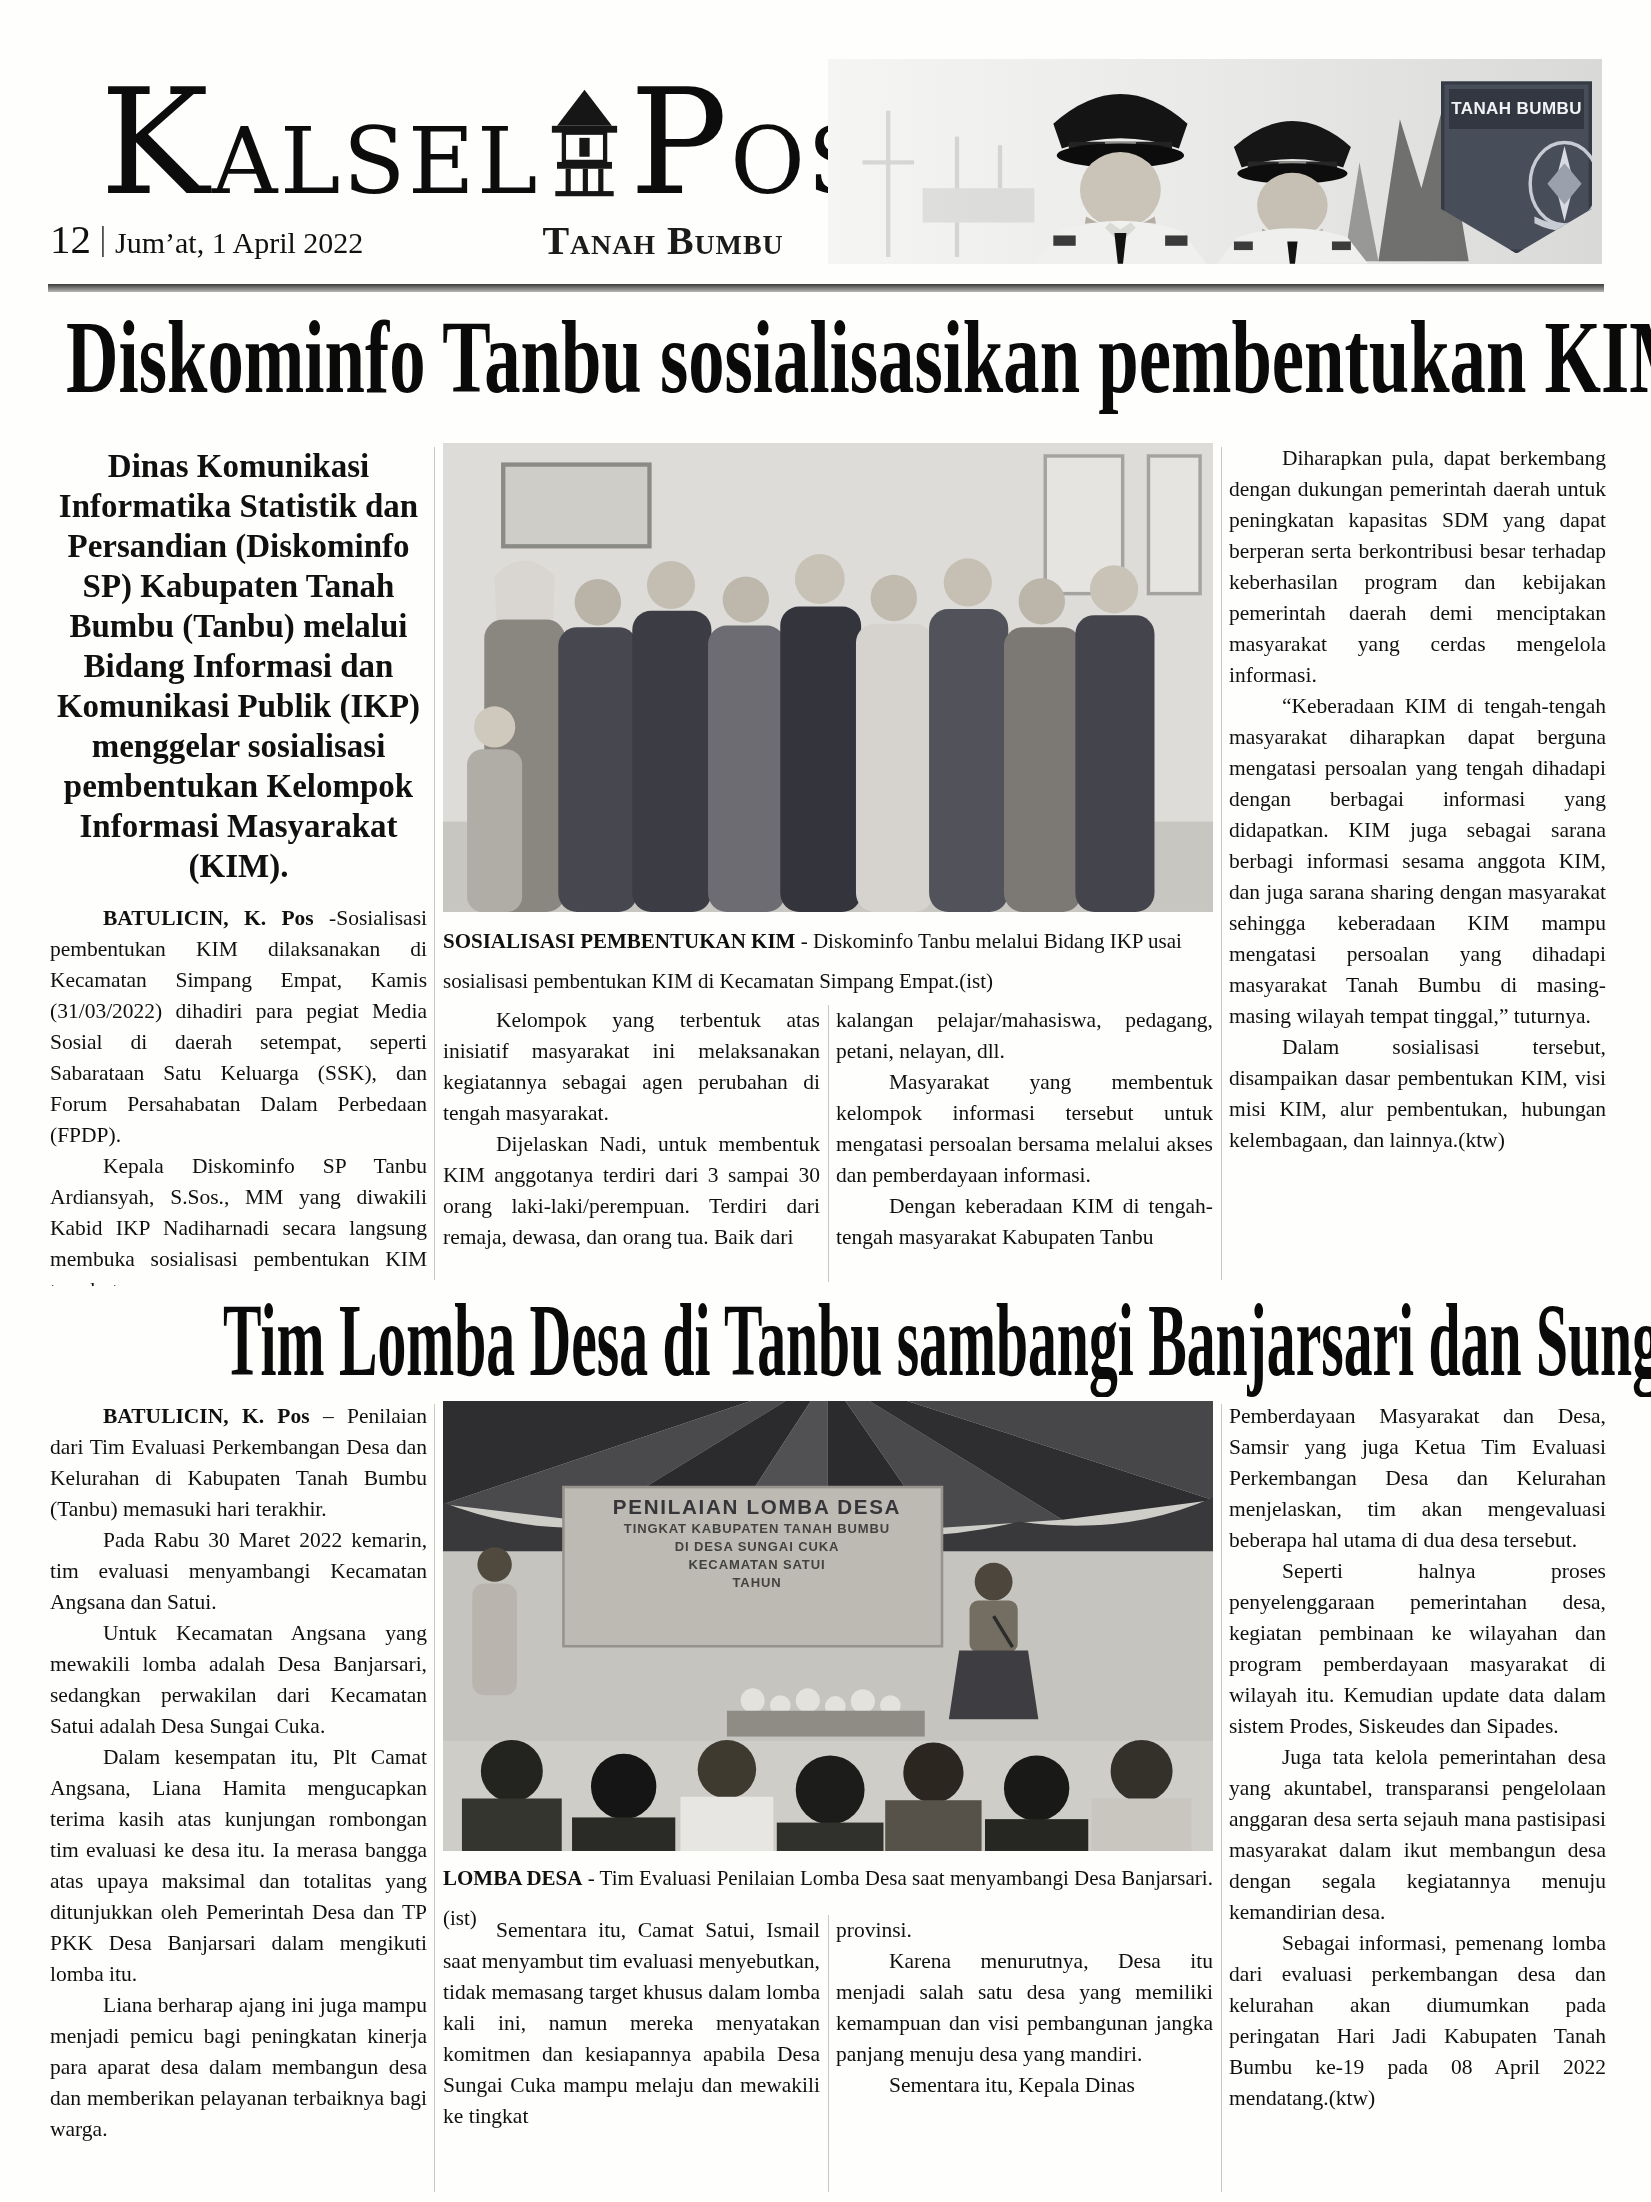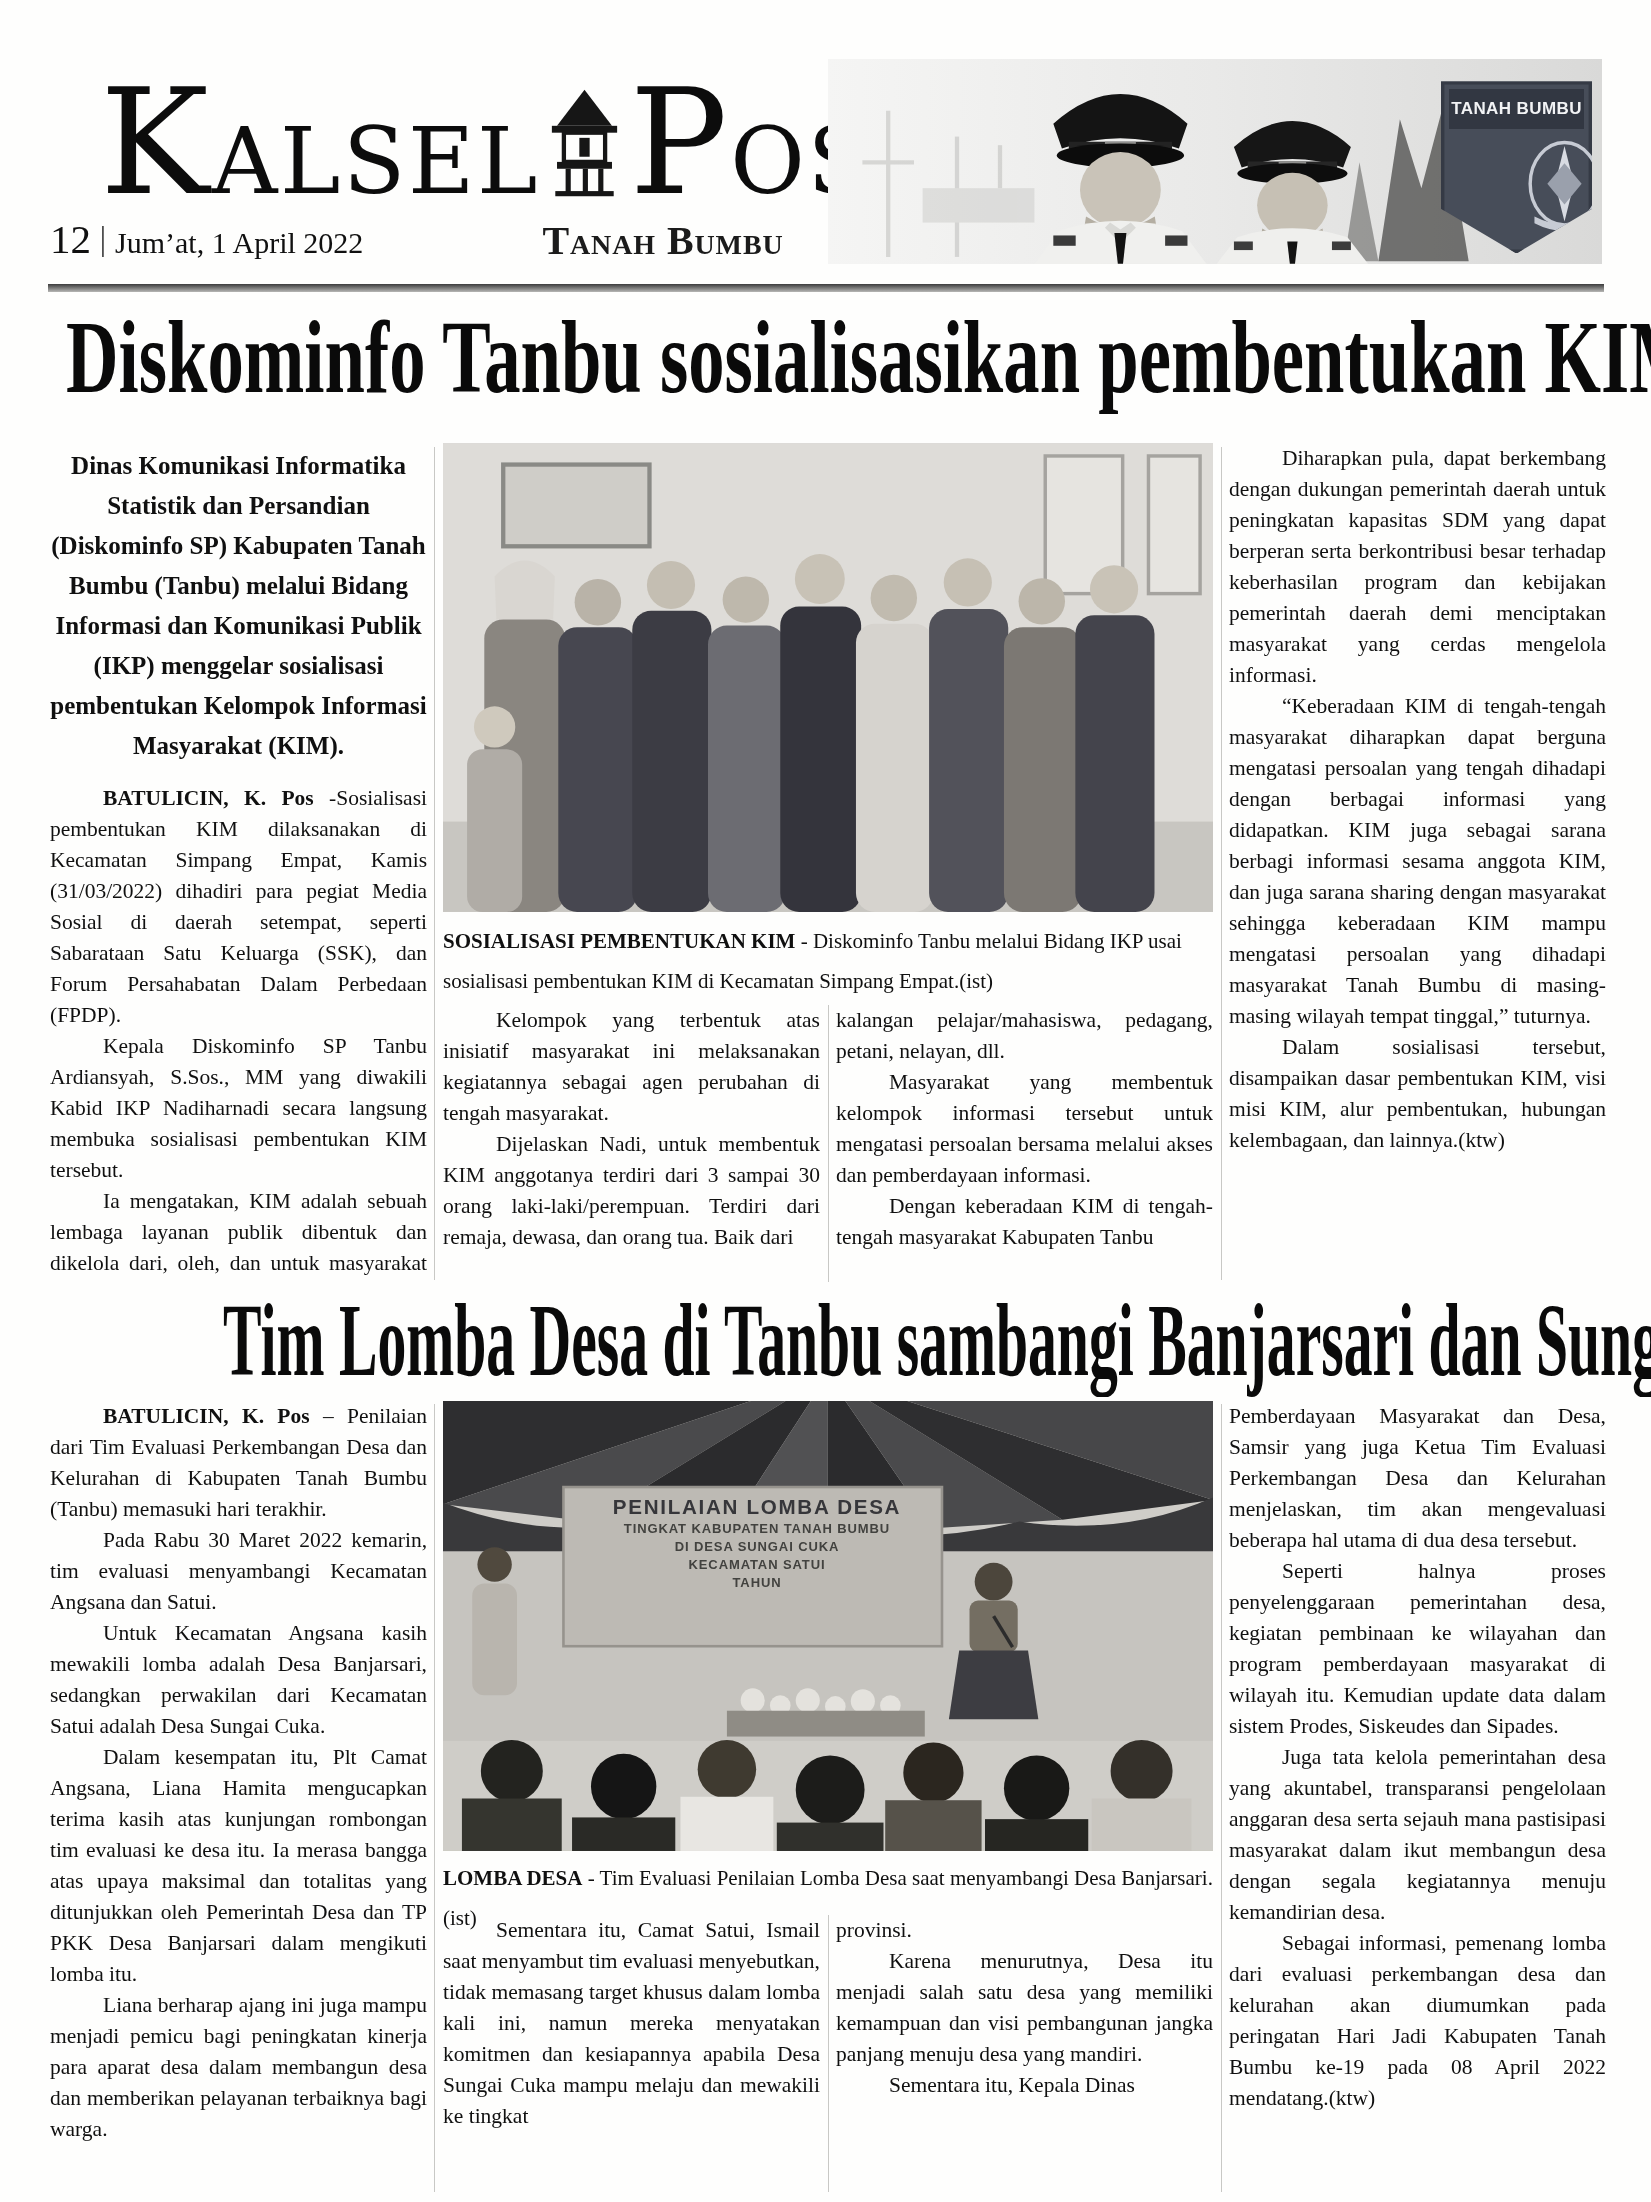--- a/index.html
+++ b/index.html
@@ -42,21 +42,21 @@
   .col{position:absolute;width:377px;overflow:hidden;}
   #a1c1{left:50px;top:443px;height:843px;}
   #a1c2{left:443px;top:1005px;height:282px;}
   #a1c3{left:836px;top:1005px;height:282px;}
   #a1c4{left:1229px;top:443px;height:843px;}
   #a2c1{left:50px;top:1401px;height:796px;font-family:Liberation Serif, serif;}
   #a2c2{left:443px;top:1915px;height:284px;}
   #a2c3{left:836px;top:1915px;height:284px;}
   #a2c4{left:1229px;top:1401px;height:796px;}
 
-  .lead-par{font-weight:bold;font-size:25px;line-height:40px;text-align:center;margin:3.4px 0 17px;}
+  .lead-par{font-weight:bold;font-size:33px;line-height:40px;text-align:center;margin:3.4px 0 17px;}
   .para{font-size:21.5px;line-height:31px;text-align:justify;text-indent:53px;margin:0;}
   .para.noindent{text-indent:0;}
   .dateline{font-weight:bold;}
 
   .vsep{position:absolute;width:0.9px;background:#c8c8c5;}
   .vs1a{left:434px;top:447px;height:833px;}
   .vs2a{left:828px;top:1005px;height:277px;}
   .vs3a{left:1221px;top:447px;height:833px;}
   .vs1b{left:434px;top:1404px;height:788px;}
   .vs2b{left:828px;top:1915px;height:277px;}
@@ -226,21 +226,21 @@
 
   <div class="vsep vs1a"></div>
   <div class="vsep vs2a"></div>
   <div class="vsep vs3a"></div>
 
   <div class="headline h2a">Tim Lomba Desa di Tanbu sambangi Banjarsari dan Sungai Cuka</div>
 
   <div class="col" id="a2c1">
       <p class="para"><b class="dateline">BATULICIN, K. Pos</b> – Penilaian dari Tim Evaluasi Perkembangan Desa dan Kelurahan di Kabupaten Tanah Bumbu (Tanbu) memasuki hari terakhir.</p>
       <p class="para">Pada Rabu 30 Maret 2022 kemarin, tim evaluasi menyambangi Kecamatan Angsana dan Satui.</p>
-      <p class="para">Untuk Kecamatan Angsana kasih mewakili lomba adalah Desa Banjarsari, sedangkan perwakilan dari Kecamatan Satui adalah Desa Sungai Cuka.</p>
+      <p class="para">Untuk Kecamatan Angsana yang mewakili lomba adalah Desa Banjarsari, sedangkan perwakilan dari Kecamatan Satui adalah Desa Sungai Cuka.</p>
       <p class="para">Dalam kesempatan itu, Plt Camat Angsana, Liana Hamita mengucapkan terima kasih atas kunjungan rombongan tim evaluasi ke desa itu. Ia merasa bangga atas upaya maksimal dan totalitas yang ditunjukkan oleh Pemerintah Desa dan TP PKK Desa Banjarsari dalam mengikuti lomba itu.</p>
       <p class="para">Liana berharap ajang ini juga mampu menjadi pemicu bagi peningkatan kinerja para aparat desa dalam membangun desa dan memberikan pelayanan terbaiknya bagi warga.</p>
     </div>
 
   <div class="photo" id="photo2">
     <svg width="770" height="450" viewBox="0 0 895 523">
       <rect width="895" height="523" fill="#cfcdc8"></rect>
 
       <g>
         <polygon points="447,-30 0,0 0,120" fill="#2e2e30"></polygon>

